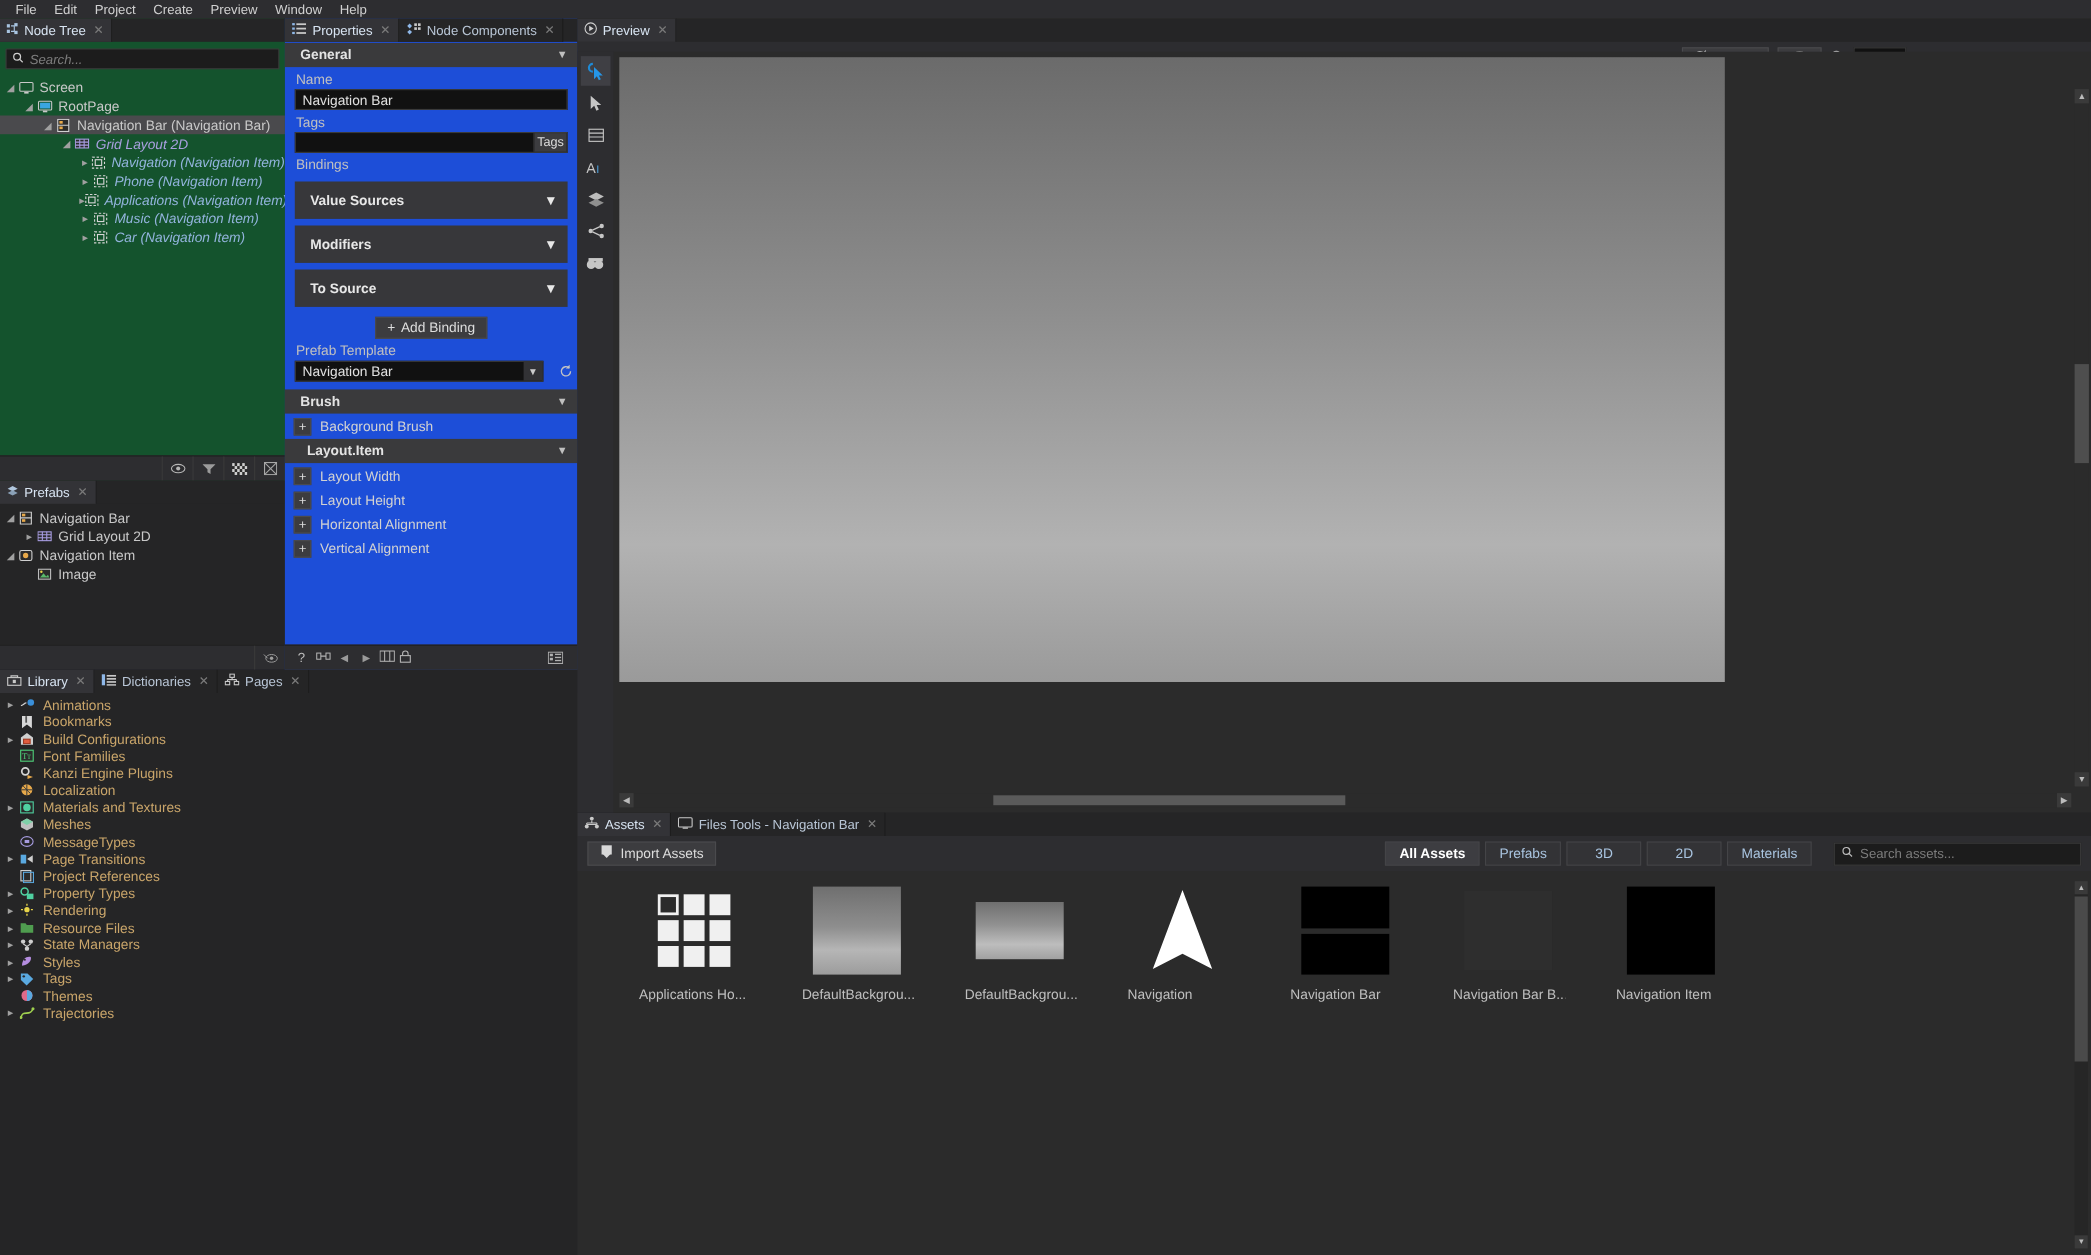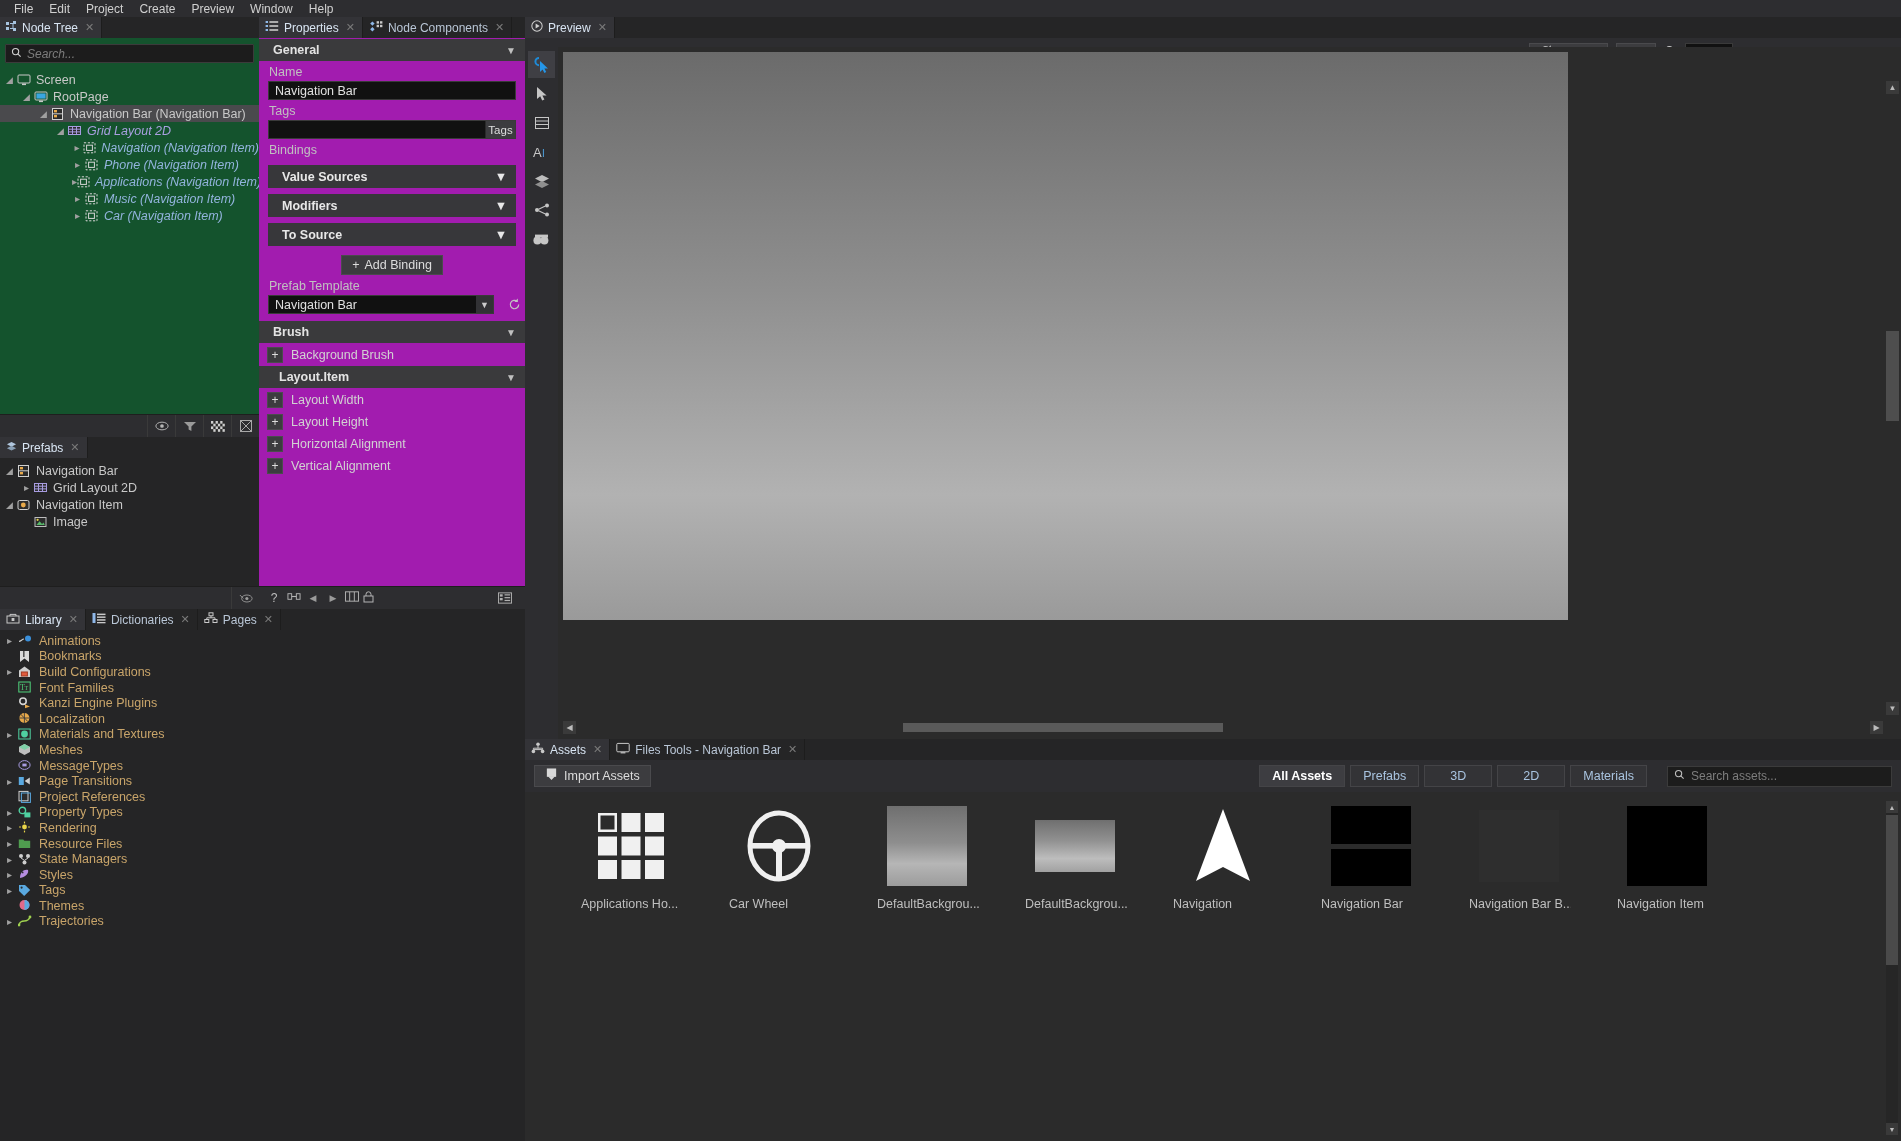--- a/index.html
+++ b/index.html
@@ -67,42 +67,42 @@
   #prefabs { left:0; top:437px; width:259px; height:172px; background:#252526; }
 
   
   #library { left:0; top:609px; width:525px; height:532px; background:#252526; }
   .lrow { display:flex; align-items:center; height:15.6px; padding-left:3px; font-size:12.5px; white-space:nowrap; }
   .lrow .arrow { width:13px; }
   .licon { width:18px; display:flex; align-items:center; justify-content:center; margin-right:5px; }
   .llabel { color:#c9a56a; }
 
   
-  #properties { left:259px; top:17px; width:266px; height:592px; background:#a21caf; }
+  #properties { left:259px; top:17px; width:266px; height:592px; background:#1d4ed8; }
   .prop-body { padding:0; }
   .sect {
     height:22px; background:#3a3a3c; display:flex; align-items:center;
     justify-content:space-between; padding:0 9px 0 14px; margin-top:1px;
     font-weight:bold; font-size:12.5px; color:#e3e3e3;
   }
   .sect .chev { color:#c0c0c0; font-size:10px; }
   .flabel { padding:4px 0 2px 10px; font-size:12.5px; color:#c0c0c0; }
   .fval {
     margin:0 9px; height:19px; background:#111111; border:1px solid #3a3a3a;
     display:flex; align-items:center; padding:0 6px; font-size:12.5px; color:#e0e0e0;
   }
   .fval.withbtn { padding:0; }
   .fval.withbtn span.v { flex:1; padding:0 6px; }
   .tagbtn {
     width:30px; height:100%; background:#3c3c3f; display:flex;
     align-items:center; justify-content:center; font-size:11.5px; color:#ddd;
     border-left:1px solid #2a2a2a;
   }
   .binding {
-    margin:6px 9px 0 9px; height:23px; background:#37373a;
+    margin:6px 9px 0 9px; height:34px; background:#37373a;
     display:flex; align-items:center; justify-content:space-between;
     padding:0 9px 0 14px; font-weight:bold; font-size:12.5px; color:#e8e8e8;
   }
   .addbtn-wrap { display:flex; justify-content:center; margin-top:9px; }
   .addbtn {
     background:#3c3c3f; border:1px solid #4a4a4d; height:20px;
     display:flex; align-items:center; gap:5px; padding:0 10px;
     font-size:12.5px; color:#ddd;
   }
   .combo {
@@ -1019,32 +1019,20 @@
                 <rect x="25.5" y="49" width="19" height="19"></rect>
                 <rect x="49" y="49" width="19" height="19"></rect>
               </g>
               <rect x="4.5" y="4.5" width="14" height="14" fill="#2b2b2b"></rect>
             </svg>
           </div>
           <div class="alabel">Applications Ho...</div>
         </div>
         <div class="acell">
           <div class="athumb">
-            <svg width="74" height="74" viewBox="0 0 74 74">
-              <ellipse cx="37" cy="37" rx="29" ry="33" stroke="#f0f0f0" stroke-width="5" fill="none"></ellipse>
-              <circle cx="37" cy="37" r="7" fill="#f0f0f0"></circle>
-              <rect x="34" y="40" width="6" height="28" fill="#f0f0f0"></rect>
-              <rect x="9" y="34" width="24" height="5.6" fill="#f0f0f0"></rect>
-              <rect x="41" y="34" width="24" height="5.6" fill="#f0f0f0"></rect>
-            </svg>
-          </div>
-          <div class="alabel">Car Wheel</div>
-        </div>
-        <div class="acell">
-          <div class="athumb">
             <div style="width:80px;height:80px;background:linear-gradient(180deg,#6f6f6f 0%,#8e8e8e 46%,#b6b6b6 72%,#9c9c9c 100%);"></div>
           </div>
           <div class="alabel">DefaultBackgrou...</div>
         </div>
         <div class="acell">
           <div class="athumb">
             <div style="width:80px;height:52px;background:linear-gradient(180deg,#6f6f6f 0%,#919191 40%,#bdbdbd 74%,#a1a1a1 100%);"></div>
           </div>
           <div class="alabel">DefaultBackgrou...</div>
         </div>

